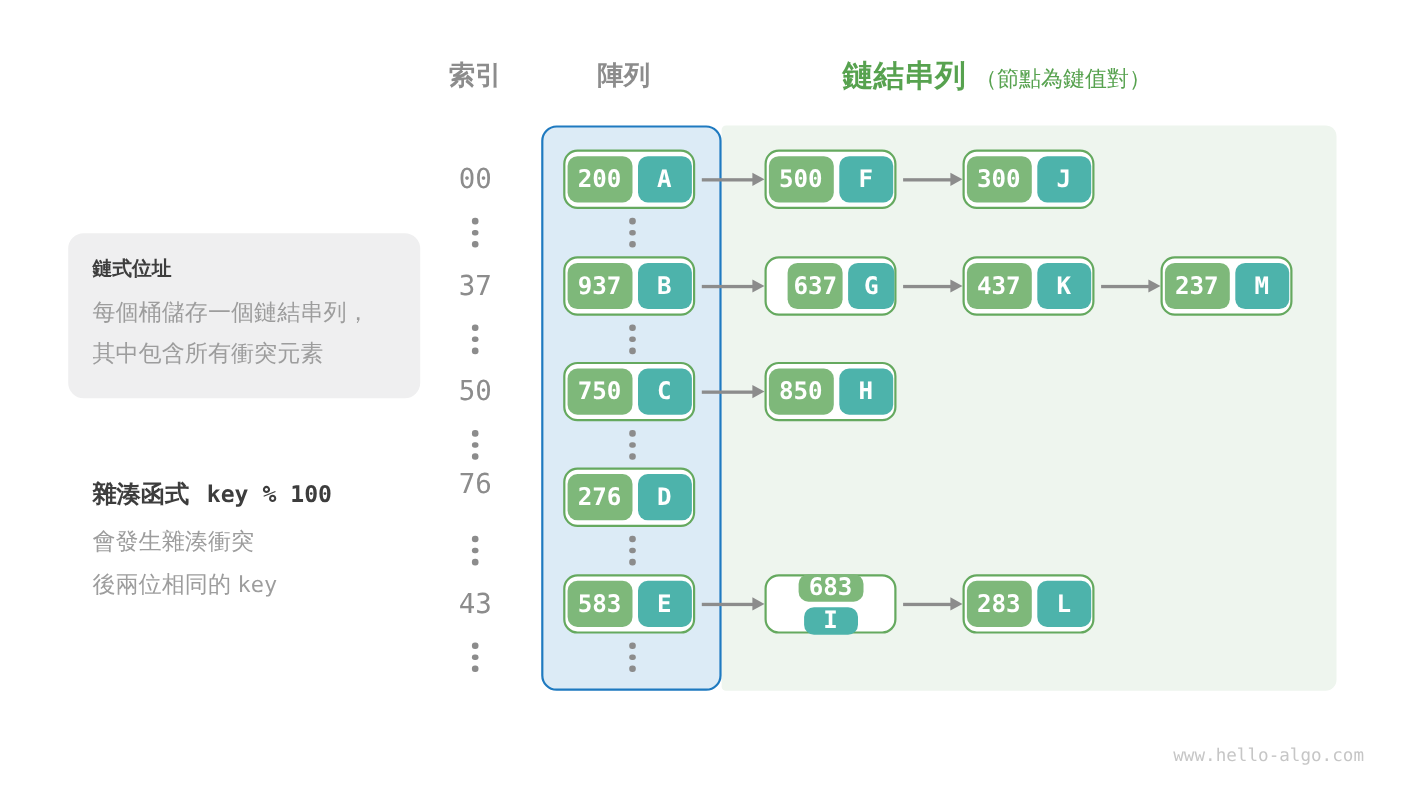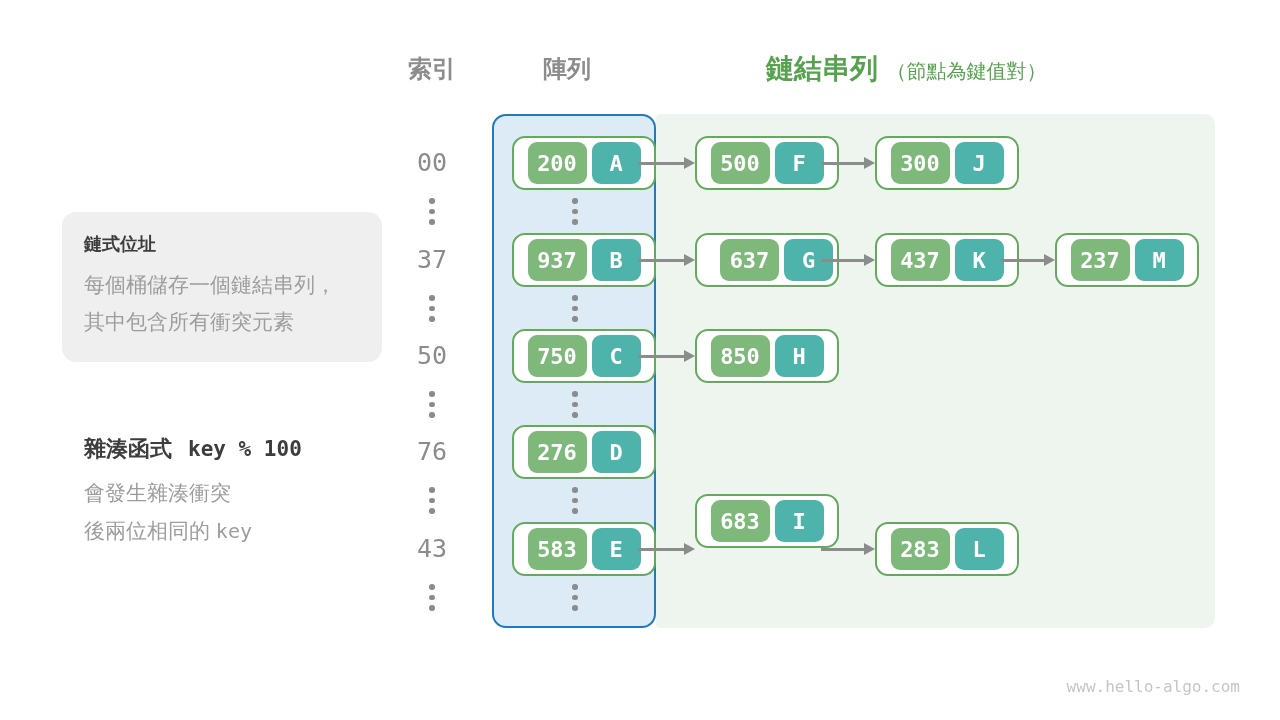--- a/index.html
+++ b/index.html
@@ -60,21 +60,21 @@
     background:var(--list-fill);border-radius:4px 10px 10px 4px;
   }
   #array-panel{
     position:absolute;left:492px;top:114px;width:164px;height:514px;box-sizing:border-box;
     background:var(--array-fill);border:2.5px solid var(--array-border);border-radius:14px;
   }
 
   
   #diagram{position:absolute;left:0;top:0;width:1280px;height:720px;}
   .node{
-    position:absolute;width:144px;height:54px;box-sizing:border-box;
+    position:absolute;width:120px;height:54px;box-sizing:border-box;
     background:#ffffff;border:2px solid var(--node-border);border-radius:13px;
     display:flex;align-items:center;justify-content:center;gap:5px;
   }
   .cell{
     height:42px;border-radius:9px;display:flex;align-items:center;justify-content:center;
     color:#ffffff;font-family:"DejaVu Sans Mono","Liberation Mono",monospace;
     font-size:22px;font-weight:bold;
   }
   .cell.key{width:59px;background:var(--key-green);}
   .cell.val{width:49px;background:var(--val-teal);}
@@ -198,42 +198,42 @@
     <div class="dots" style="left: 429px; top: 391px;">
       <i></i>
       <i></i>
       <i></i>
     </div>
     <div class="dots" style="left: 572px; top: 391px;">
       <i></i>
       <i></i>
       <i></i>
     </div>
-    <div class="idx-label" style="left: 396px; top: 425px;">76</div>
+    <div class="idx-label" style="left: 396px; top: 413px;">76</div>
     <div class="node" style="left: 512px; top: 425px;">
       <span class="cell key">276</span>
       <span class="cell val">D</span>
     </div>
     <div class="dots" style="left: 429px; top: 487px;">
       <i></i>
       <i></i>
       <i></i>
     </div>
     <div class="dots" style="left: 572px; top: 487px;">
       <i></i>
       <i></i>
       <i></i>
     </div>
     <div class="idx-label" style="left: 396px; top: 522px;">43</div>
     <div class="node" style="left: 512px; top: 522px;">
       <span class="cell key">583</span>
       <span class="cell val">E</span>
     </div>
     <div class="arrow" style="left: 638px; top: 547.5px; width: 47px;"></div>
-    <div class="node" style="left: 695px; top: 494px;">
+    <div class="node" style="left: 695px; top: 522px; flex-direction: column;">
       <span class="cell key">683</span>
       <span class="cell val">I</span>
     </div>
     <div class="arrow" style="left: 821px; top: 547.5px; width: 44px;"></div>
     <div class="node" style="left: 875px; top: 522px;">
       <span class="cell key">283</span>
       <span class="cell val">L</span>
     </div>
     <div class="dots" style="left: 429px; top: 584px;">
       <i></i>

